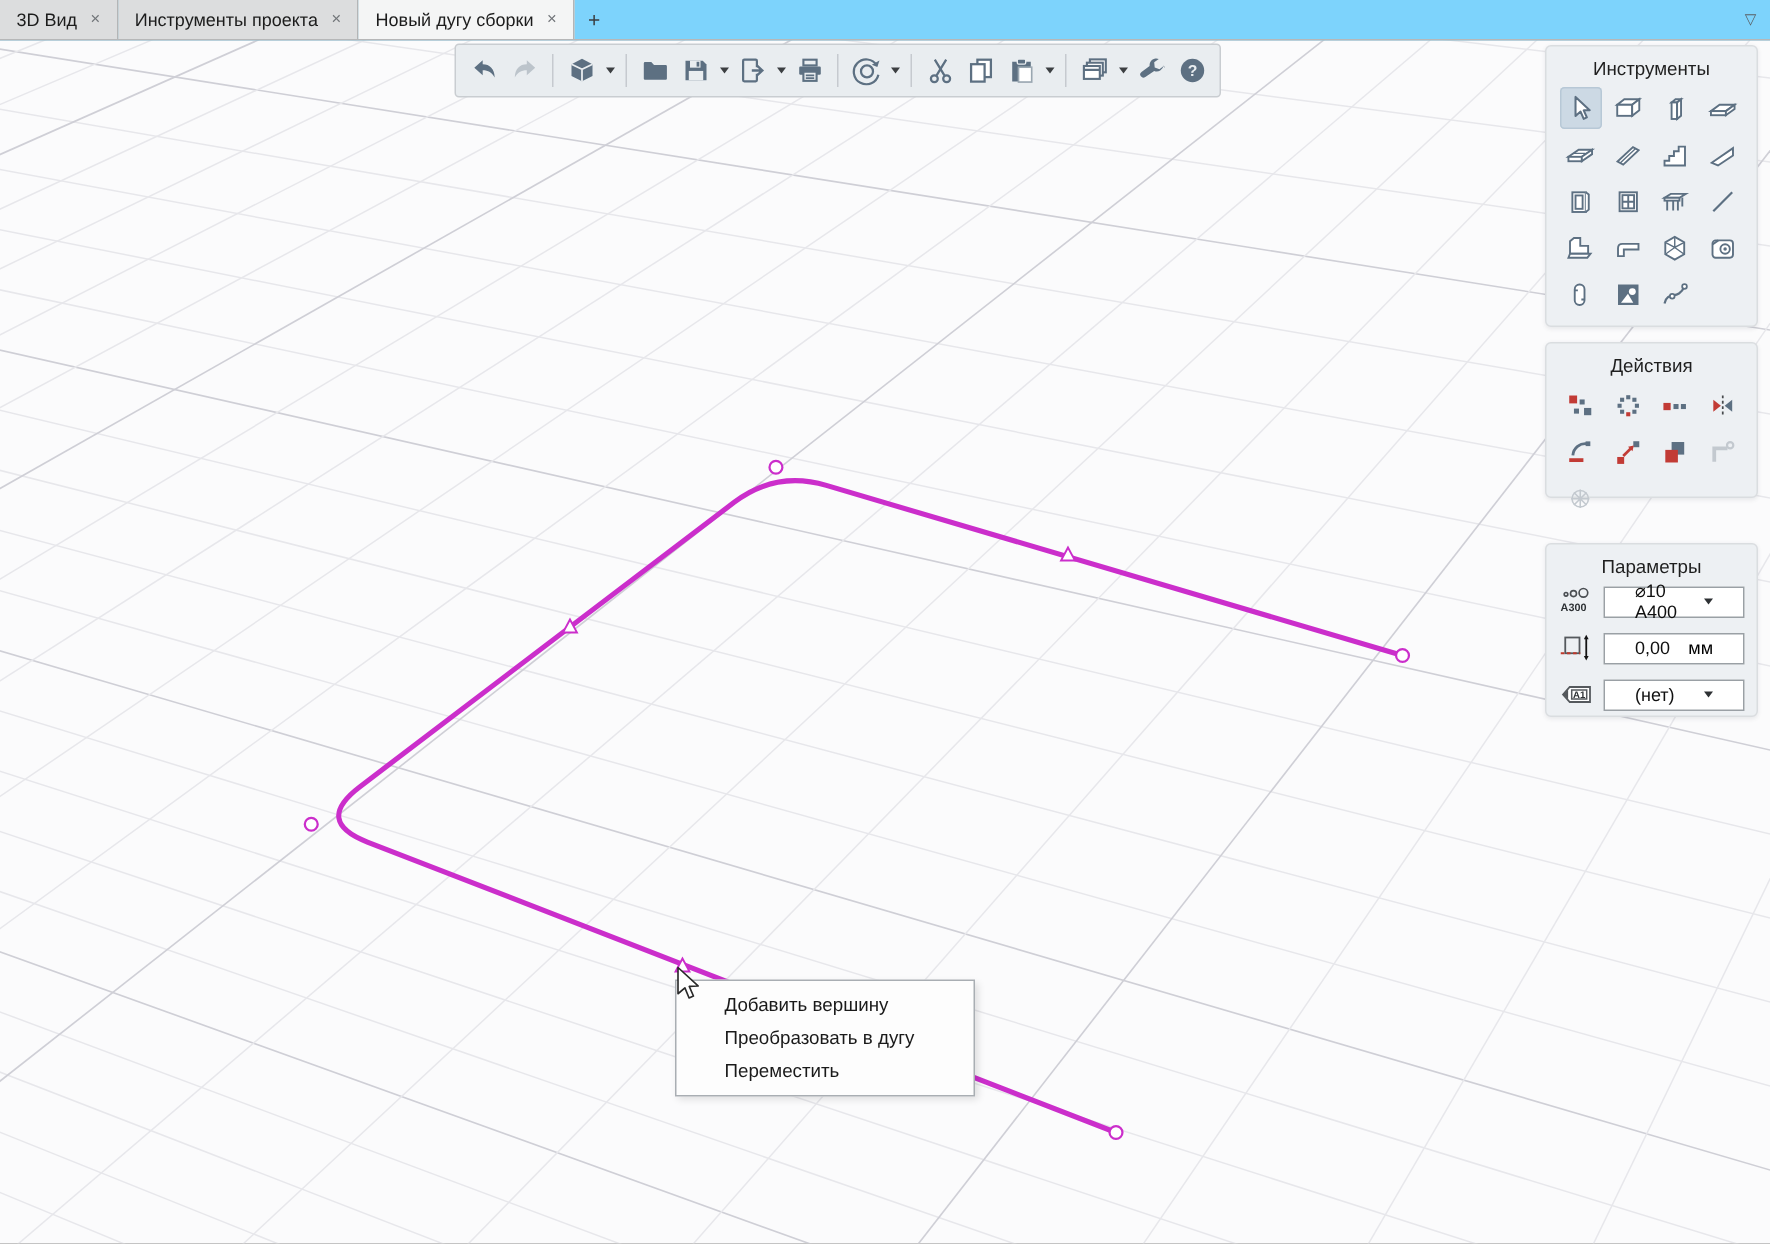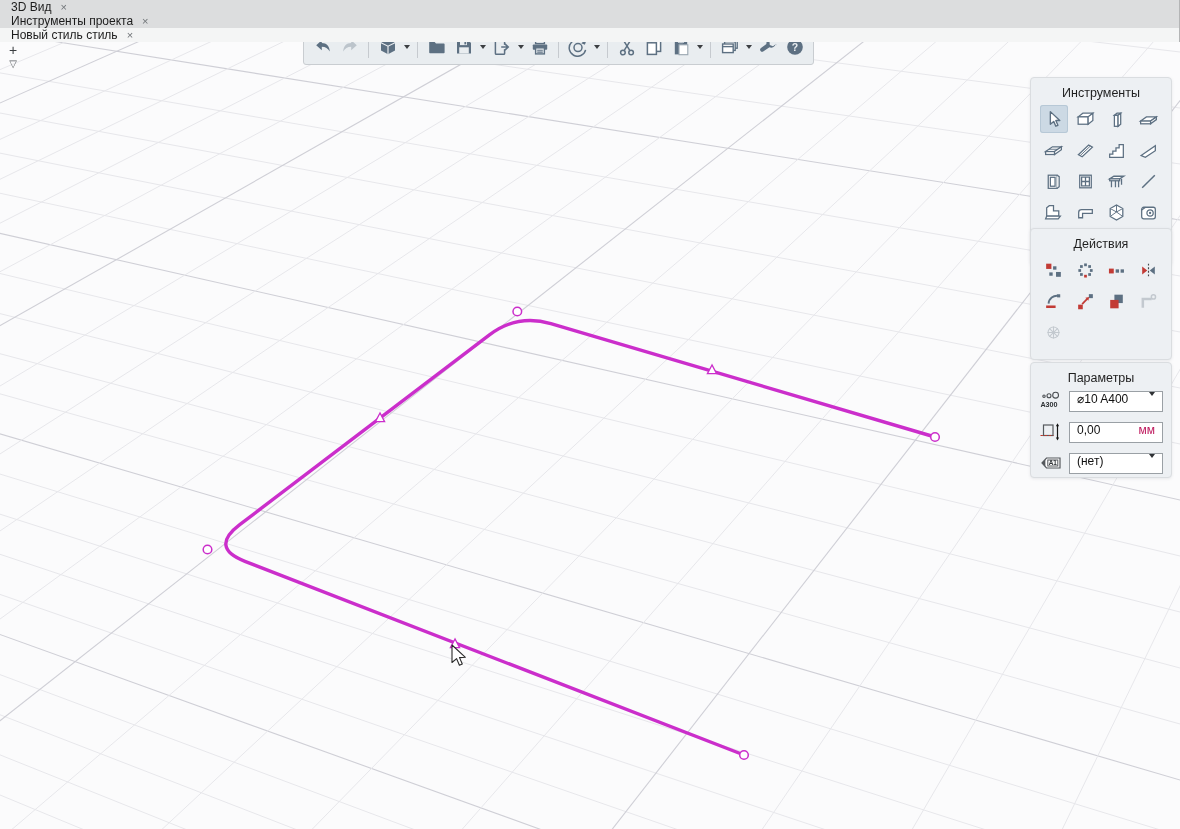--- a/index.html
+++ b/index.html
@@ -1,20 +1,20 @@
 <!DOCTYPE html>
 <html><head>
 <meta charset="utf-8">
 <style>
   html,body{margin:0;padding:0;background:#9a9a9a;}
   #app{position:relative;width:1180px;height:829px;overflow:hidden;background:#fbfbfc;
        font-family:"Liberation Sans",sans-serif;-webkit-font-smoothing:antialiased;}
   
   #tabbar{position:absolute;left:0;top:0;width:1180px;height:26px;background:#7dd3fc;
-          border-bottom:1px solid #b6b7b8;display:flex;align-items:stretch;z-index:40;flex-direction:column;}
+          border-bottom:1px solid #b6b7b8;display:flex;align-items:stretch;z-index:40;}
   .tab{display:flex;align-items:center;gap:9px;padding:0 11px;font-size:12px;color:#1c1c1c;
        background:#dcddde;border-right:1px solid #b4b5b6;cursor:default;white-space:nowrap;}
   .tab.active{background:#f4f5f5;}
   .tab .close{color:#707478;font-size:11px;line-height:1;}
   .plus-tab{width:26px;display:flex;align-items:center;justify-content:center;font-size:14px;color:#3a3d40;}
   .tab-spacer{flex:1;}
   .tab-list-btn{display:flex;align-items:center;justify-content:center;width:26px;color:#5a5e62;font-size:10px;}
   
   #scene{position:absolute;left:0;top:0;z-index:1;}
   
@@ -32,26 +32,26 @@
          border-radius:4px;box-shadow:0 1px 3px rgba(60,70,80,.10);z-index:30;box-sizing:border-box;}
   .panel h3{margin:8px 0 5px;font-size:12.5px;font-weight:normal;color:#1f1f1f;text-align:center;}
   .icon-grid{display:grid;grid-template-columns:repeat(4,1fr);justify-items:center;row-gap:3px;padding:0 7px 6px;}
   .grid-btn{width:28px;height:28px;display:flex;align-items:center;justify-content:center;border-radius:3px;color:#5d7082;}
   .grid-btn.selected{background:#ccd9e4;box-shadow:inset 0 0 0 1px #b7c8d6;}
   .grid-btn svg{width:21px;height:21px;}
   
   .param-row{display:flex;align-items:center;gap:5px;padding:0 8px 0 7px;margin-bottom:9px;}
   .param-icon{width:26px;height:22px;flex:0 0 auto;}
   .combo,.numfield{flex:1;height:21px;background:#fff;border:1px solid #9aa0a5;display:flex;
-                   align-items:flex-start;padding:0 7px;font-size:12px;color:#101010;box-sizing:border-box;}
+                   align-items:center;padding:0 20px;font-size:12px;color:#101010;box-sizing:border-box;}
   .combo .val{flex:1;}
   .combo:after{content:"";border-left:3.5px solid transparent;border-right:3.5px solid transparent;
                border-top:4.5px solid #2e3134;margin-left:3px;}
   .numfield .val{flex:1;}
-  .numfield .suffix{color:#be185d;}
+  .numfield .suffix{color:#000000;}
   
   #ctxmenu{position:absolute;left:450px;top:653px;width:200px;z-index:50;background:#fdfdfd;
            border:1px solid #a9aeb3;box-shadow:2px 2px 5px rgba(0,0,0,.12);padding:5px 0;box-sizing:border-box;}
   .menu-item{height:22px;line-height:22px;padding-left:32px;font-size:12.5px;color:#1a1a1a;white-space:nowrap;}
   #cursor{position:absolute;left:449px;top:643px;z-index:60;}
 </style>
 </head>
 <body>
 
 <svg width="0" height="0" style="position:absolute">
@@ -385,21 +385,21 @@
   <div id="tabbar">
       <div class="tab">
         <span>3D Вид</span>
         <span class="close">×</span>
       </div>
       <div class="tab">
         <span>Инструменты проекта</span>
         <span class="close">×</span>
       </div>
       <div class="tab active">
-        <span>Новый стиль стиль</span>
+        <span>Новый дугу сборки</span>
         <span class="close">×</span>
       </div>
       <div class="plus-tab">+</div>
       <div class="tab-spacer"></div>
       <div class="tab-list-btn">▽</div>
     </div>
 
   <div id="toolbar">
       <div class="tb-btn">
         <svg viewBox="0 0 20 20">
@@ -478,21 +478,21 @@
         </svg>
       </div>
       <div class="tb-btn">
         <svg viewBox="0 0 20 20">
           <use href="#sym-help"></use>
           <text x="10" y="13.6" text-anchor="middle" font-size="10.5" font-weight="bold" fill="#e9edf0">?</text>
         </svg>
       </div>
     </div>
 
-  <div class="panel" style="top:30px;height:188px;margin-top:47px;">
+  <div class="panel" style="top:30px;height:188px;">
     <h3>Инструменты</h3>
     <div class="icon-grid" id="tools-grid">
         <div class="grid-btn selected">
           <svg viewBox="0 0 20 20">
             <use href="#sym-select"></use>
           </svg>
         </div>
         <div class="grid-btn">
           <svg viewBox="0 0 20 20">
             <use href="#sym-wall"></use>
@@ -579,21 +579,21 @@
           </svg>
         </div>
         <div class="grid-btn">
           <svg viewBox="0 0 20 20">
             <use href="#sym-spline"></use>
           </svg>
         </div>
       </div>
   </div>
 
-  <div class="panel" style="top:228px;height:132px;">
+  <div class="panel" style="top:228px;height:104px;">
     <h3>Действия</h3>
     <div class="icon-grid" id="actions-grid">
         <div class="grid-btn" style="color: rgb(93, 112, 130);">
           <svg viewBox="0 0 20 20">
             <use href="#sym-move"></use>
           </svg>
         </div>
         <div class="grid-btn" style="color: rgb(93, 112, 130);">
           <svg viewBox="0 0 20 20">
             <use href="#sym-array-circular"></use>
@@ -663,18 +663,23 @@
             <use href="#sym-mark"></use>
             <text x="13.8" y="13" font-size="6.4" font-weight="bold" text-anchor="middle" fill="#2d3134" font-family="&quot;Liberation Sans&quot;,sans-serif">A1</text>
           </svg>
           <div class="combo">
             <span class="val">(нет)</span>
           </div>
         </div>
       </div>
   </div>
 
+  <div id="ctxmenu">
+      <div class="menu-item">Добавить вершину</div>
+      <div class="menu-item">Преобразовать в дугу</div>
+      <div class="menu-item">Переместить</div>
+    </div>
 
   <svg id="cursor" width="20" height="26" viewBox="0 0 20 26">
     <path d="M3 2 L3 19.5 L7.6 15.6 L10.4 22.3 L13.3 21 L10.5 14.6 L16.4 14.3 Z" fill="#fff" stroke="#2a2a2a" stroke-width="1.1" stroke-linejoin="round"></path>
   </svg>
 
 </div>
 
 </body></html>

